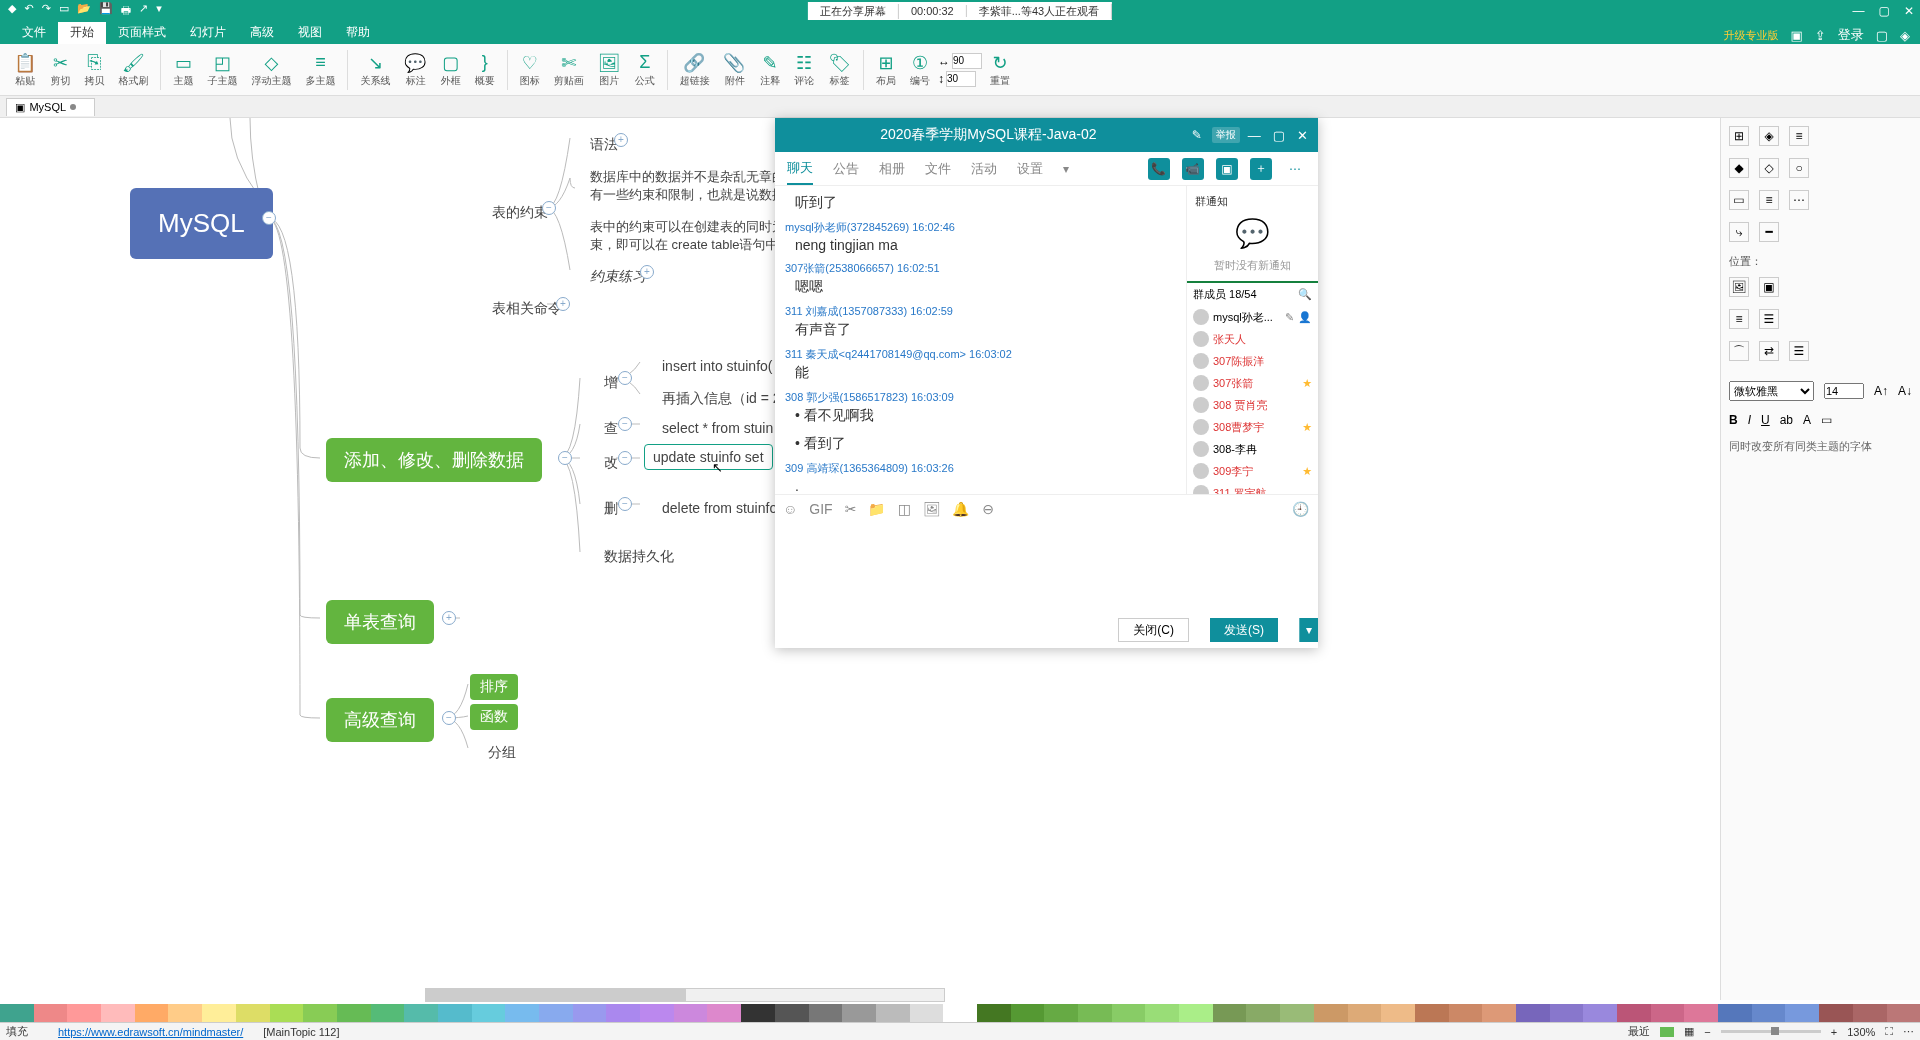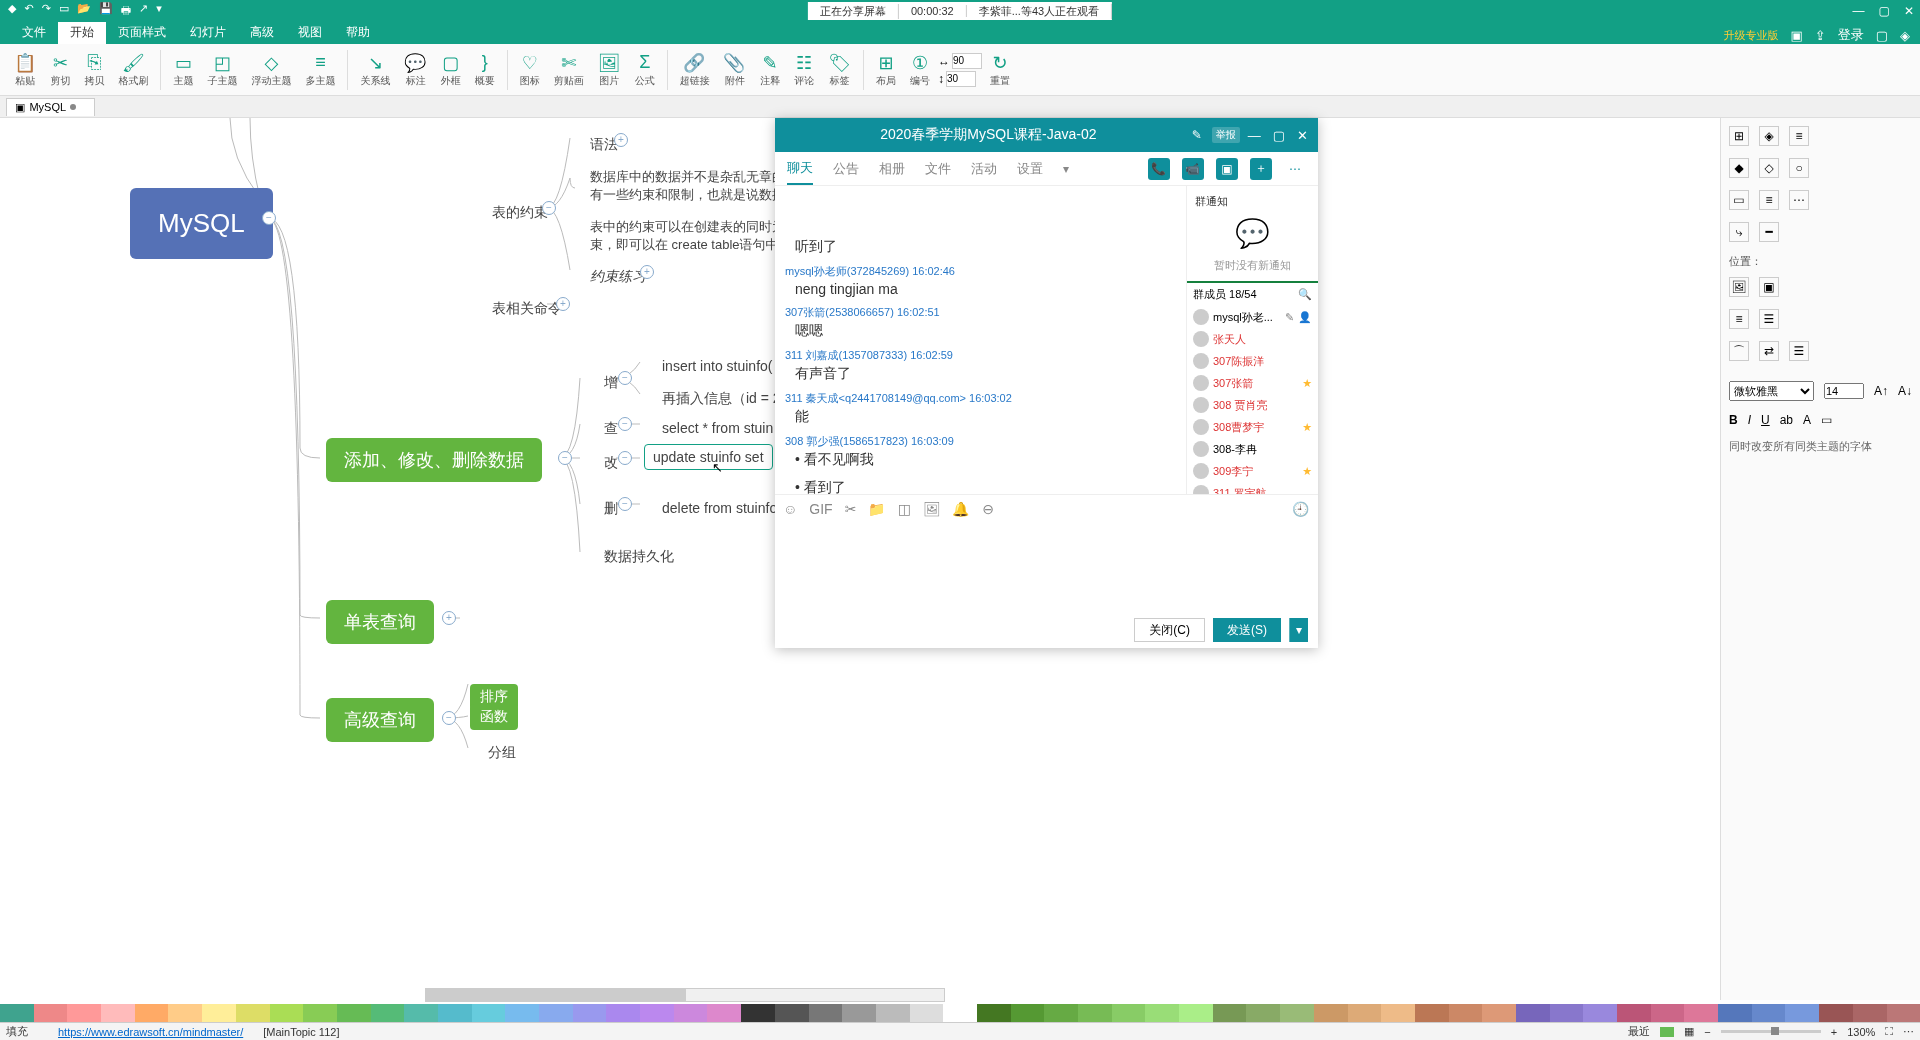--- a/index.html
+++ b/index.html
@@ -63,41 +63,41 @@
 .chat .chead .ctitle { flex:1; text-align:center; font-size:14px; }
 .chat .chead .cctrl { display:flex; gap:12px; font-size:13px; }
 .chat .chead .cctrl span { cursor:pointer; }
 .chat .chead .badge { font-size:10px; background:rgba(255,255,255,.2); padding:1px 4px; border-radius:2px; margin-right:8px; cursor:pointer; }
 .chat .ctabs { height:34px; border-bottom:1px solid #eee; display:flex; align-items:center; padding:0 12px; gap:20px; }
 .chat .ctabs .ct { font-size:13px; color:#888; cursor:pointer; padding:6px 0; }
 .chat .ctabs .ct.active { color:#0f8f9c; border-bottom:2px solid #0f8f9c; }
 .chat .ctabs .cicons { margin-left:auto; display:flex; gap:12px; }
 .chat .ctabs .cicons span { width:22px; height:22px; background:#0f8f9c; color:#fff; border-radius:3px; display:flex; align-items:center; justify-content:center; font-size:12px; cursor:pointer; }
 .chat .cbody { flex:1; display:flex; overflow:hidden; }
-.chat .msgs { flex:1; overflow-y:auto; padding:6px 10px; font-size:12px;margin-top:44px; }
+.chat .msgs { flex:1; overflow-y:auto; padding:6px 10px; font-size:12px; }
 .chat .msgs .m { margin-bottom:6px; }
 .chat .msgs .m .hd { color:#2878c8; font-size:11px; }
 .chat .msgs .m .bd { color:#333; font-size:14px; padding:2px 0 2px 10px; }
 .chat .side { width:132px; border-left:1px solid #eee; display:flex; flex-direction:column; }
 .chat .side .notif { padding:8px; border-bottom:2px solid #15803d; text-align:center; color:#999; font-size:11px; }
 .chat .side .notif .ttl { color:#333; text-align:left; margin-bottom:8px; }
 .chat .side .mbrs { flex:1; overflow-y:auto; }
 .chat .side .mbrs .mhd { padding:4px 6px; font-size:11px; display:flex; align-items:center; gap:4px; }
 .chat .side .mbrs .mhd .srch { margin-left:auto; cursor:pointer; color:#888; }
 .chat .side .mbrs .mi { display:flex; align-items:center; padding:3px 6px; gap:4px; font-size:11px; cursor:pointer; }
 .chat .side .mbrs .mi .av { width:16px; height:16px; border-radius:50%; background:#ccc; flex-shrink:0; }
 .chat .side .mbrs .mi .nm { flex:1; white-space:nowrap; overflow:hidden; text-overflow:ellipsis; }
 .chat .side .mbrs .mi .nm.red { color:#d33; }
 .chat .side .mbrs .mi .star { color:#fb3; font-size:11px; }
 .chat .tools { height:28px; border-top:1px solid #eee; display:flex; align-items:center; padding:0 8px; gap:12px; color:#888; }
 .chat .tools span { cursor:pointer; font-size:14px; }
 .chat .tools .hist { margin-left:auto; }
 .chat .input { height:90px; border-top:none; }
 .chat .input textarea { width:100%; height:100%; border:none; resize:none; padding:6px; font-size:13px; outline:none; }
-.chat .cfoot { height:36px; display:flex; align-items:center; justify-content:flex-end; padding:0 10px; gap:8px; }
+.chat .cfoot { height:36px; display:flex; align-items:center; justify-content:flex-end; padding:0 0; gap:21px; }
 .chat .cfoot button { height:24px; padding:0 14px; font-size:12px; cursor:pointer; }
 .chat .cfoot .close { background:#fff; border:1px solid #ccc; }
 .chat .cfoot .send { background:#0f8f9c; color:#fff; border:none; }
 .chat .cfoot .sendmore { background:#0f8f9c; color:#fff; border:none; border-left:1px solid rgba(255,255,255,.3); padding:0 6px; }
 
 
 .colorbar { position:absolute; left:0; right:0; bottom:18px; height:18px; display:flex; }
 .colorbar .sw { flex:1; }
 .statusbar { position:absolute; left:0; right:0; bottom:0; height:18px; background:#f4f4f4; border-top:1px solid #ccc; display:flex; align-items:center; font-size:11px; padding:0 6px; color:#333; }
 .statusbar a { color:#0066cc; }
@@ -330,21 +330,21 @@
   <div class="node plain" style="left:590px; top:376px;">删</div>
   <div class="expander" style="left:618px; top:379px;">−</div>
   <div class="node plain" style="left:648px; top:376px;">delete from stuinfo</div>
   <div class="node plain" style="left:590px; top:424px;">数据持久化</div>
 
   <div class="node green" style="left:326px; top:482px;">单表查询</div>
   <div class="expander" style="left:442px; top:493px;">+</div>
 
   <div class="node green" style="left:326px; top:580px;">高级查询</div>
   <div class="expander" style="left:442px; top:593px;">−</div>
-  <div class="node greensm" style="left:470px; top:556px;margin-top:10px;">排序</div>
+  <div class="node greensm" style="left:470px; top:556px;">排序</div>
   <div class="node greensm" style="left:470px; top:586px;">函数</div>
   <div class="node plain" style="left:474px; top:620px;">分组</div>
 </div>
 
 <div class="fmtpanel">
   <div class="row">
       <div class="ic">⊞</div>
       <div class="ic">◈</div>
       <div class="ic">≡</div>
     </div>

